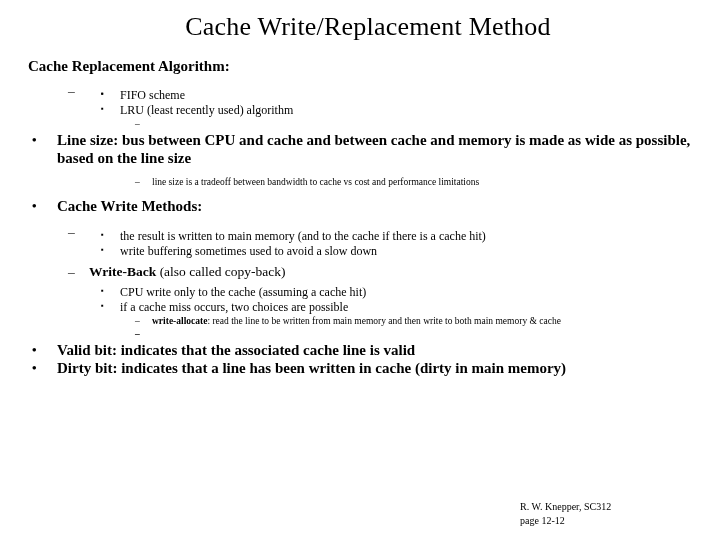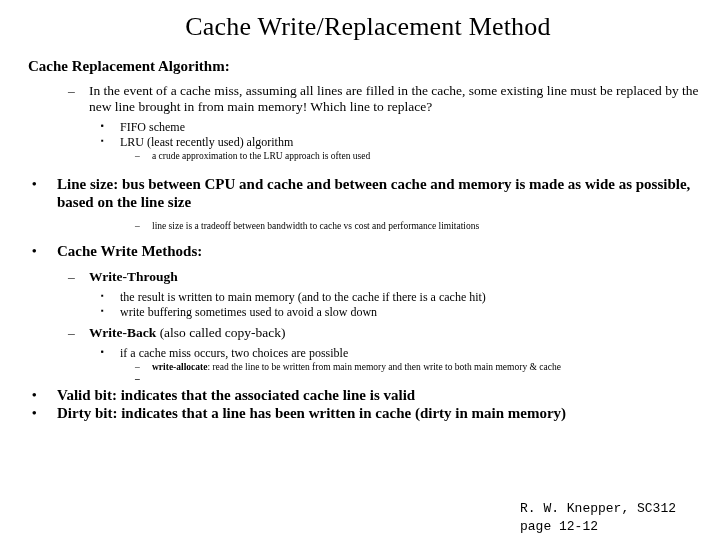--- a/index.html
+++ b/index.html
@@ -136,64 +136,62 @@
 
   .gap-sm { height: 5px; }
   .gap-md { height: 9px; }
   .gap-lg { height: 13px; }
 
   
   .footer {
     position: absolute;
     left: 520px;
     top: 500px;
-    font-size: 13px;
+    font-size: 10px;
     line-height: 1.35;
-    font-family: Liberation Mono, monospace;
+    font-family: Liberation Serif, serif;
   }
 </style>
 </head>
 <body>
 
 <div class="slide">
 
   <div class="slide-title">Cache Write/Replacement Method</div>
 
   <div class="body">
 
     <div class="row lvl0">
       <span class="txt">Cache Replacement Algorithm:</span>
     </div>
 
     <div class="gap-sm"></div>
 
     <div class="row lvl2">
       <span class="bullet">–</span>
-      <span class="txt">In the event of a cache miss, assuming all lines are filled in the cache, some existing line must be replaced by the new line brought in from main memory!  Which line to replace?</span>
     </div>
 
     <div class="gap-sm"></div>
 
     <div class="row lvl3">
       <span class="bullet">▪</span>
     </div>
 
     <div class="row lvl3">
       <span class="bullet">▪</span>
       <span class="txt">FIFO scheme</span>
     </div>
 
     <div class="row lvl3">
       <span class="bullet">▪</span>
       <span class="txt">LRU (least recently used) algorithm</span>
     </div>
 
     <div class="row lvl4">
       <span class="bullet">–</span>
-      <span class="txt">a crude approximation to the LRU approach is often used</span>
     </div>
 
     <div class="gap-lg"></div>
 
     <div class="row lvl1">
       <span class="bullet">•</span>
       <span class="txt">Line size:  bus between CPU and cache and between cache and memory is made as wide as possible, based on the line size</span>
     </div>
 
     <div class="gap-md"></div>
@@ -207,21 +205,20 @@
 
     <div class="row lvl1">
       <span class="bullet">•</span>
       <span class="txt">Cache Write Methods:</span>
     </div>
 
     <div class="gap-md"></div>
 
     <div class="row lvl2 bold-lead">
       <span class="bullet">–</span>
-      <span class="txt"><span class="lead">Write-Through</span></span>
     </div>
 
     <div class="gap-sm"></div>
 
     <div class="row lvl3">
       <span class="bullet">▪</span>
       <span class="txt">the result is written to main memory (and to the cache if there is a cache hit)</span>
     </div>
 
     <div class="row lvl3">
@@ -233,20 +230,21 @@
 
     <div class="row lvl2 bold-lead">
       <span class="bullet">–</span>
       <span class="txt"><span class="lead">Write-Back</span><span> (also called copy-back)</span></span>
     </div>
 
     <div class="gap-sm"></div>
 
     <div class="row lvl3">
       <span class="bullet">▪</span>
+      <span class="txt">CPU write only to the cache (assuming a cache hit)</span>
     </div>
 
     <div class="row lvl3">
       <span class="bullet">▪</span>
       <span class="txt">if a cache miss occurs, two choices are possible</span>
     </div>
 
     <div class="row lvl4">
       <span class="bullet">–</span>
       <span class="txt"><span class="lead-bold">write-allocate</span><span>: read the line to be written from main memory and then write to both main memory &amp; cache</span></span>

